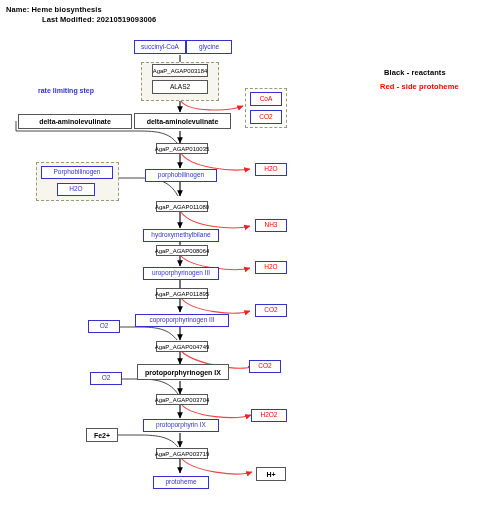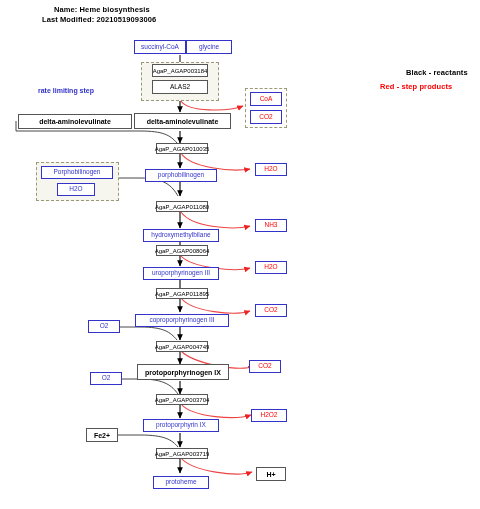--- a/index.html
+++ b/index.html
@@ -26,32 +26,32 @@
   }
   .hdr {
     position: absolute;
     left: 6px;
     font-size: 7.5px;
     font-weight: bold;
     color: #000000;
     white-space: nowrap;
     letter-spacing: 0.1px;
   }
-  #hdr-name { top: 5px; margin-left: 48px; }
+  #hdr-name { top: 5px; }
   #hdr-mod  { top: 15px; padding-left: 36px; }
   #hdr-org  { top: 25px; }
 
   .legend {
     position: absolute;
     font-size: 7.5px;
     font-weight: bold;
     white-space: nowrap;
     letter-spacing: 0.1px;
   }
-  #legend-black { left: 406px; top: 68px; color: #000000; }
+  #legend-black { left: 384px; top: 68px; color: #000000; }
   #legend-red   { left: 380px; top: 82px; color: #ff0000; }
 
   .node {
     position: absolute;
     box-sizing: border-box;
     display: flex;
     align-items: center;
     justify-content: center;
     text-align: center;
     white-space: nowrap;
@@ -116,21 +116,21 @@
 </style>
 </head>
 <body>
 
 <div id="page">
 
   <div class="hdr" id="hdr-name">Name: Heme biosynthesis</div>
   <div class="hdr" id="hdr-mod">Last Modified: 20210519093006</div>
 
   <div class="legend" id="legend-black">Black - reactants</div>
-  <div class="legend" id="legend-red">Red - step products</div>
+  <div class="legend" id="legend-red">Red - side protoheme</div>
 
   <div class="annot" style="left:38px; top:87px;">rate limiting step</div>
 
   <div class="group-box" style="left:141px; top:62px; width:78px; height:39px;"></div>
   <div class="group-box plain" style="left:245px; top:88px; width:42px; height:40px;"></div>
   <div class="group-box" style="left:36px; top:162px; width:83px; height:39px;"></div>
 
   <svg id="svg-layer" viewBox="0 0 480 509">
     <defs>
       <marker id="ah-black" markerWidth="7" markerHeight="7" refX="5.2" refY="3" orient="auto">

